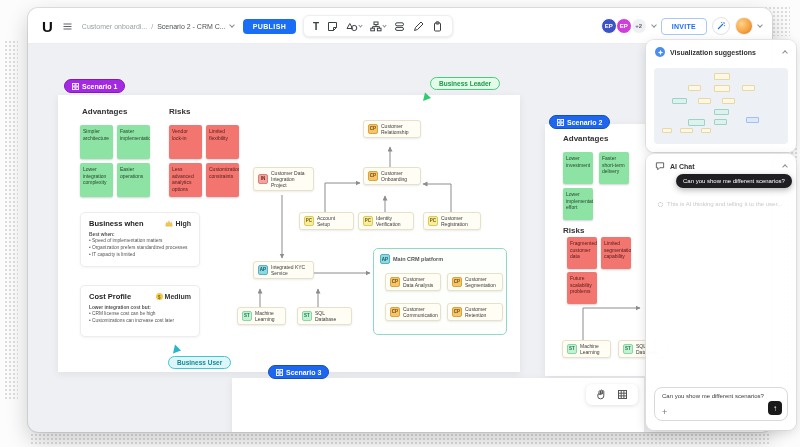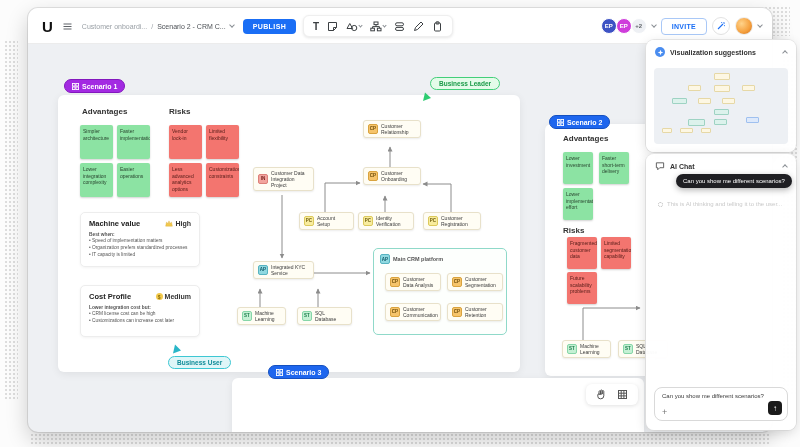--- a/index.html
+++ b/index.html
@@ -43,21 +43,21 @@
   .av.more { background:#eef0f4; color:#5f6368; margin-left:-6px; }
   .invite { background:#fff; border:1px solid #a9c8f7; color:#1a6ef5; font-size:7px; font-weight:bold;
     letter-spacing:.3px; padding:4px 10px; border-radius:4px; }
   .roundbtn { width:18px; height:18px; border-radius:50%; border:1px solid #e3e3e3; background:#fff;
     display:flex; align-items:center; justify-content:center; }
   .profile { width:18px; height:18px; border-radius:50%;
     background:radial-gradient(circle at 35% 35%, #ffd38a, #f59f3c 60%, #c96f1e); border:1px solid #eee; }
 
   
   .canvas { position:absolute; left:0; top:36px; right:0; bottom:0; overflow:hidden; }
-  .board { position:absolute; background:#fff; border-radius:6px; box-shadow:0 2px 8px rgba(0,0,0,.07); }
+  .board { position:absolute; background:#fff; border-radius:0; box-shadow:0 2px 8px rgba(0,0,0,.07); }
 
   .scenario-badge { position:absolute; display:inline-flex; align-items:center; gap:3px; color:#fff;
     font-size:7px; font-weight:bold; padding:2.5px 7px; border-radius:9px; z-index:4; white-space:nowrap; }
   .scenario-badge.purple { background:#a32ae2; border:1px solid #8318bd; }
   .scenario-badge.blue { background:#1e66ee; border:1px solid #1450c0; }
 
   .seclabel { position:absolute; font-size:8px; font-weight:600; color:#333; }
   .note { position:absolute; width:33px; height:34px; border-radius:2px; padding:3px;
     font-size:5px; line-height:1.3; box-shadow:0 1px 2px rgba(0,0,0,.18); overflow:hidden; }
   .note.green { background:#8ce3a3; color:#29452f; }
@@ -246,21 +246,21 @@
         <div class="note green" style="left:59px; top:68px;">Easier operations</div>
 
         <span class="seclabel" style="left:111px; top:12px;">Risks</span>
         <div class="note red" style="left:111px; top:30px;">Vendor lock-in</div>
         <div class="note red" style="left:148px; top:30px;">Limited flexibility</div>
         <div class="note red" style="left:111px; top:68px;">Less advanced analytics options</div>
         <div class="note red" style="left:148px; top:68px;">Customization constraints</div>
 
         <div class="infocard" style="left:22px; top:117px; width:120px; height:55px;">
           <div class="hd">
-            <span class="title">Machine value</span>
+            <span class="title">Business when</span>
             <span class="level">
               <svg width="8" height="7" viewBox="0 0 12 10">
                   <path d="M1 9L2.2 3l2.6 2L6 1l1.2 4 2.6-2L11 9z" fill="#f2c94c" stroke="#d9a834" stroke-width=".6"></path>
                 </svg>
               <span>High</span>
             </span>
           </div>
           <div class="lead">Best when:</div>
           <div class="bullet">Speed of implementation matters</div>
           <div class="bullet">Organization prefers standardized processes</div>

